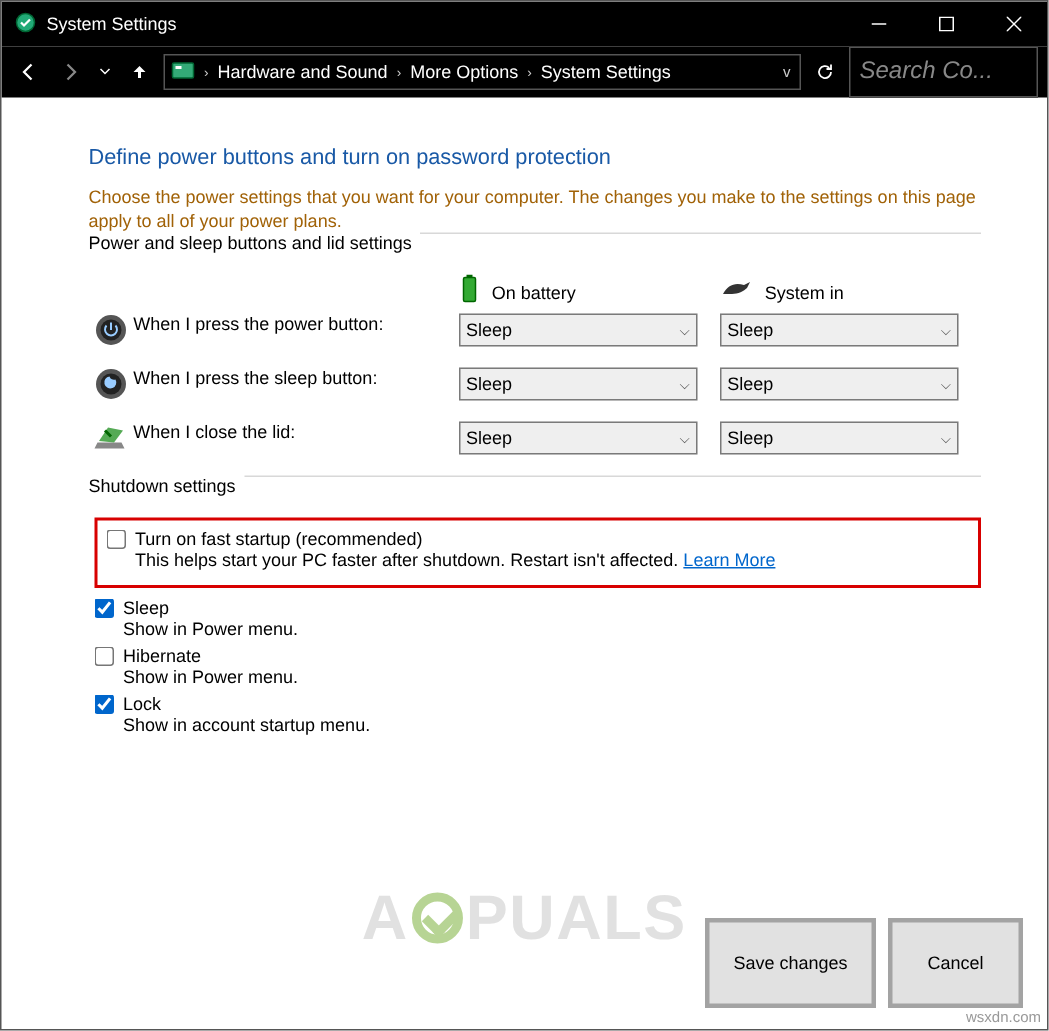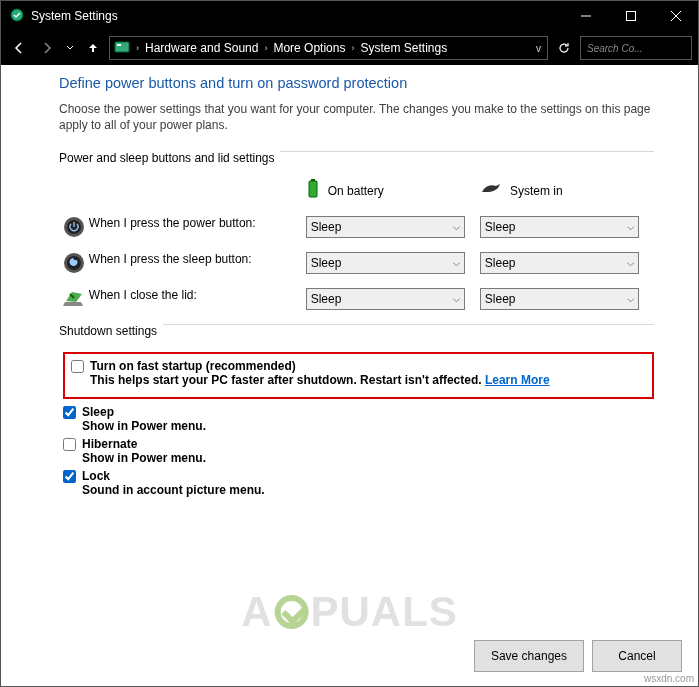--- a/index.html
+++ b/index.html
@@ -8,45 +8,45 @@
 .titlebar .ticon{margin-right:6px}
 .titlebar .title{flex:1}
 .tb-btn{width:45px;height:30px;display:flex;align-items:center;justify-content:center;color:#fff;font-size:12px}
 .tb-btn svg{stroke:#fff}
 .navbar{background:#000;color:#fff;height:34px;display:flex;align-items:center;padding:0 6px;font-size:12px;gap:4px}
 .nav-arrow{width:24px;height:24px;display:flex;align-items:center;justify-content:center}
 .addrwrap{flex:1;background:#000;border:1px solid #555;height:24px;display:flex;align-items:center;padding:0 4px;gap:4px}
 .crumb{white-space:nowrap}
 .chev{font-size:9px;opacity:.8;padding:0 2px}
 .refbtn{width:24px;height:24px;display:flex;align-items:center;justify-content:center}
-.searchbox{width:112px;background:#000;border:1px solid #555;height:24px;color:#888;font-size:10px;display:flex;align-items:center;padding:6px 6px;font-style:italic}
-.content{padding:10px 44px 0 58px;font-size:12px;color:#000}
+.searchbox{width:126px;background:#000;border:1px solid #555;height:24px;color:#888;font-size:16px;display:flex;align-items:center;padding:16px 6px;font-style:italic}
+.content{padding:32px 44px 0 58px;font-size:12px;color:#000}
 h1{color:#1959a6;font-size:14.5px;font-weight:400;margin-bottom:10px}
-.desc{color:#404040;font-size:12px;line-height:1.35;margin-bottom:18px}
+.desc{color:#a16207;font-size:12px;line-height:1.35;}
 .group-label{font-size:12px;margin-bottom:4px}
 .grp-line{height:1px;background:#d8d8d8;flex:1;margin-left:6px}
 .grp-head{display:flex;align-items:flex-start;margin-bottom:10px}
-.colhead{display:flex;margin:4px 0 14px 0}
+.colhead{display:flex;margin:4px 0 3px 0}
 .colspacer{width:248px}
 .colcell{width:175px;display:flex;align-items:center;gap:8px;font-size:12px}
 .row{display:flex;align-items:flex-start;margin-bottom:14px}
 .row .ricon{width:30px;display:flex;justify-content:center}
 .row .rlabel{width:218px;font-size:12px}
 .sel{width:160px;height:22px;border:1px solid #7a7a7a;background:#efefef;font-size:12px;padding:0 4px;display:flex;align-items:center;justify-content:space-between;margin-right:15px}
 .sel .arrow{font-size:9px;color:#555}
 .redbox{border:2px solid #d80000;padding:5px 6px 6px 6px;margin:4px 0 6px 0}
 .chkrow{display:flex;align-items:flex-start;margin-bottom:4px}
 .chkrow input{margin:1px 6px 0 0;width:13px;height:13px}
 .chkrow .cb-body{font-size:12px}
-.chkrow .cb-label{font-weight:700}
-.chkrow .cb-sub{font-weight:700}
+.chkrow .cb-label{font-weight:400}
+.chkrow .cb-sub{font-weight:400}
 .chkrow a{color:#0066cc}
 .shutdown-items{margin-left:4px}
 .footer{position:absolute;bottom:14px;right:16px;display:flex;gap:8px}
-.btn{border:1px solid #a3a3a3;background:#e1e1e1;font-size:12px;padding:8px 16px;min-width:90px;text-align:center}
+.btn{border:3px solid #a3a3a3;background:#e1e1e1;font-size:12px;padding:20px 16px;min-width:90px;text-align:center}
 .watermark{position:absolute;left:50%;bottom:50px;transform:translateX(-50%);font-size:42px;font-weight:700;color:#c9c9c9;letter-spacing:1px;opacity:.55;pointer-events:none;display:flex;align-items:center}
 .watermark .wm-o{width:34px;height:34px;border:6px solid #7eb23d;border-radius:50%;display:inline-block;position:relative;margin:0 2px}
 .watermark .wm-o:after{content:"";position:absolute;width:16px;height:10px;border:6px solid #7eb23d;border-top:none;border-right:none;transform:rotate(-45deg);left:3px;top:3px}
 .srcmark{position:absolute;right:4px;bottom:2px;font-size:10px;color:#999}
 </style>
 </head>
 <body>
 
 <div class="titlebar">
   <span class="ticon">
@@ -231,21 +231,21 @@
       <div class="cb-body">
         <div class="cb-label">Hibernate</div>
         <div class="cb-sub">Show in Power menu.</div>
       </div>
     </div>
 
     <div class="chkrow">
       <input type="checkbox" checked="" style="accent-color: rgb(0, 102, 204);">
       <div class="cb-body">
         <div class="cb-label">Lock</div>
-        <div class="cb-sub">Sound in account picture menu.</div>
+        <div class="cb-sub">Show in account startup menu.</div>
       </div>
     </div>
   </div>
 </div>
 
 <div class="watermark">
   <span>A</span>
     <span class="wm-o"></span>
     <span>PUALS</span>
 </div>

